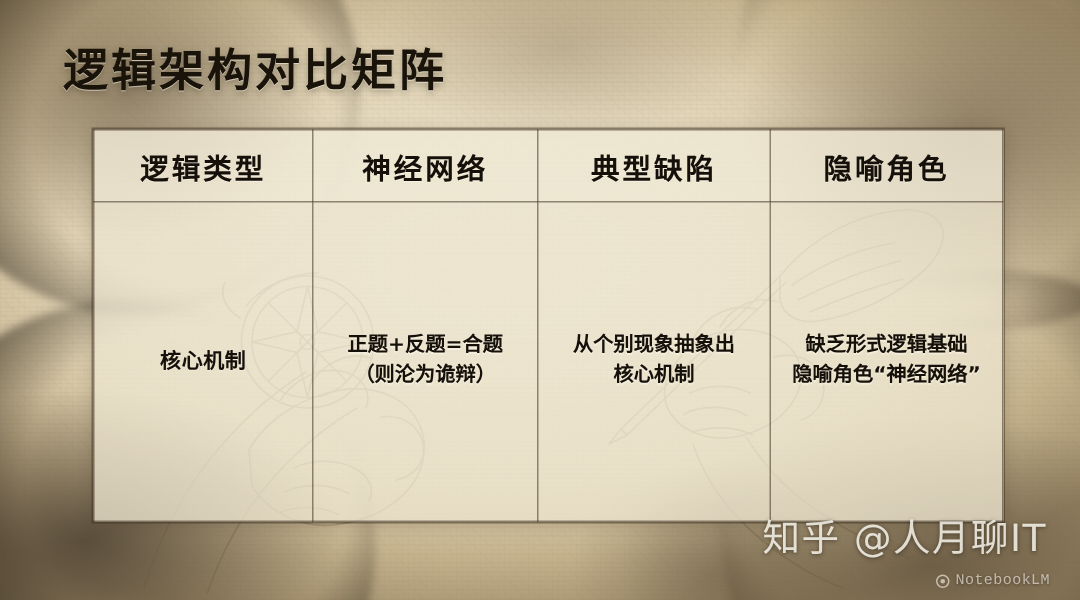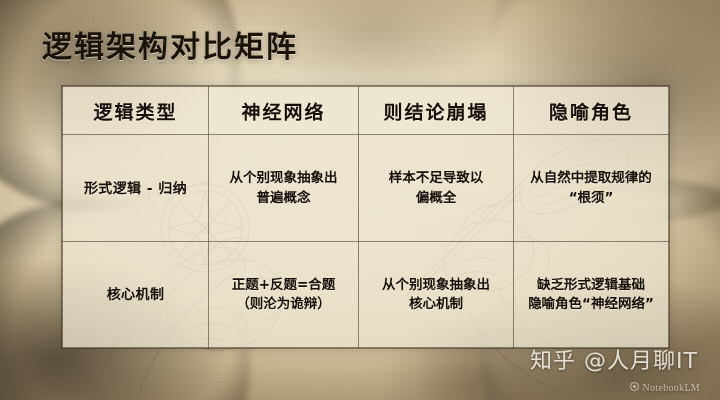--- a/index.html
+++ b/index.html
@@ -177,36 +177,36 @@
   }
 
   .cell-line { display: block; }
 
   
   #zhihu-watermark {
     position: absolute;
     right: 22px;
     bottom: 26px;
     font-family: "DejaVu Sans", "Liberation Sans", sans-serif;
-    font-size: 22px;
+    font-size: 25px;
     font-weight: 400;
     letter-spacing: 1px;
     color: rgba(255,252,244,0.82);
     text-shadow: 0 1px 3px rgba(30,22,12,0.55);
     white-space: nowrap;
   }
 
   #notebooklm-badge {
     position: absolute;
     right: 20px;
     bottom: 7px;
     display: flex;
-    align-items: flex-start;
+    align-items: center;
     gap: 4px;
-    font-family: Liberation Serif, serif;
+    font-family: Liberation Mono, monospace;
     font-size: 10px;
     letter-spacing: 0.3px;
     color: rgba(250,246,236,0.62);
     text-shadow: 0 1px 2px rgba(30,22,12,0.5);
     white-space: nowrap;
   }
 
   #notebooklm-badge .nb-glyph {
     display: inline-block;
     width: 9px; height: 9px;
@@ -302,42 +302,27 @@
     <colgroup>
       <col class="c1">
         <col class="c2">
         <col class="c3">
         <col class="c4">
     </colgroup>
     <thead>
       <tr>
         <th>逻辑类型</th>
         <th>神经网络</th>
-        <th>则结论崩塌</th>
+        <th>典型缺陷</th>
         <th>隐喻角色</th>
       </tr>
     </thead>
     <tbody>
 
 
-      <tr>
-        <td class="col-type">形式逻辑 - 归纳</td>
-        <td>
-          <span class="cell-line">从个别现象抽象出</span>
-          <span class="cell-line">普遍概念</span>
-        </td>
-        <td>
-          <span class="cell-line">样本不足导致以</span>
-          <span class="cell-line">偏概全</span>
-        </td>
-        <td>
-          <span class="cell-line">从自然中提取规律的</span>
-          <span class="cell-line">“根须”</span>
-        </td>
-      </tr>
 
       <tr>
         <td class="col-type">核心机制</td>
         <td>
           <span class="cell-line">正题+反题=合题</span>
           <span class="cell-line">（则沦为诡辩）</span>
         </td>
         <td>
           <span class="cell-line">从个别现象抽象出</span>
           <span class="cell-line">核心机制</span>

